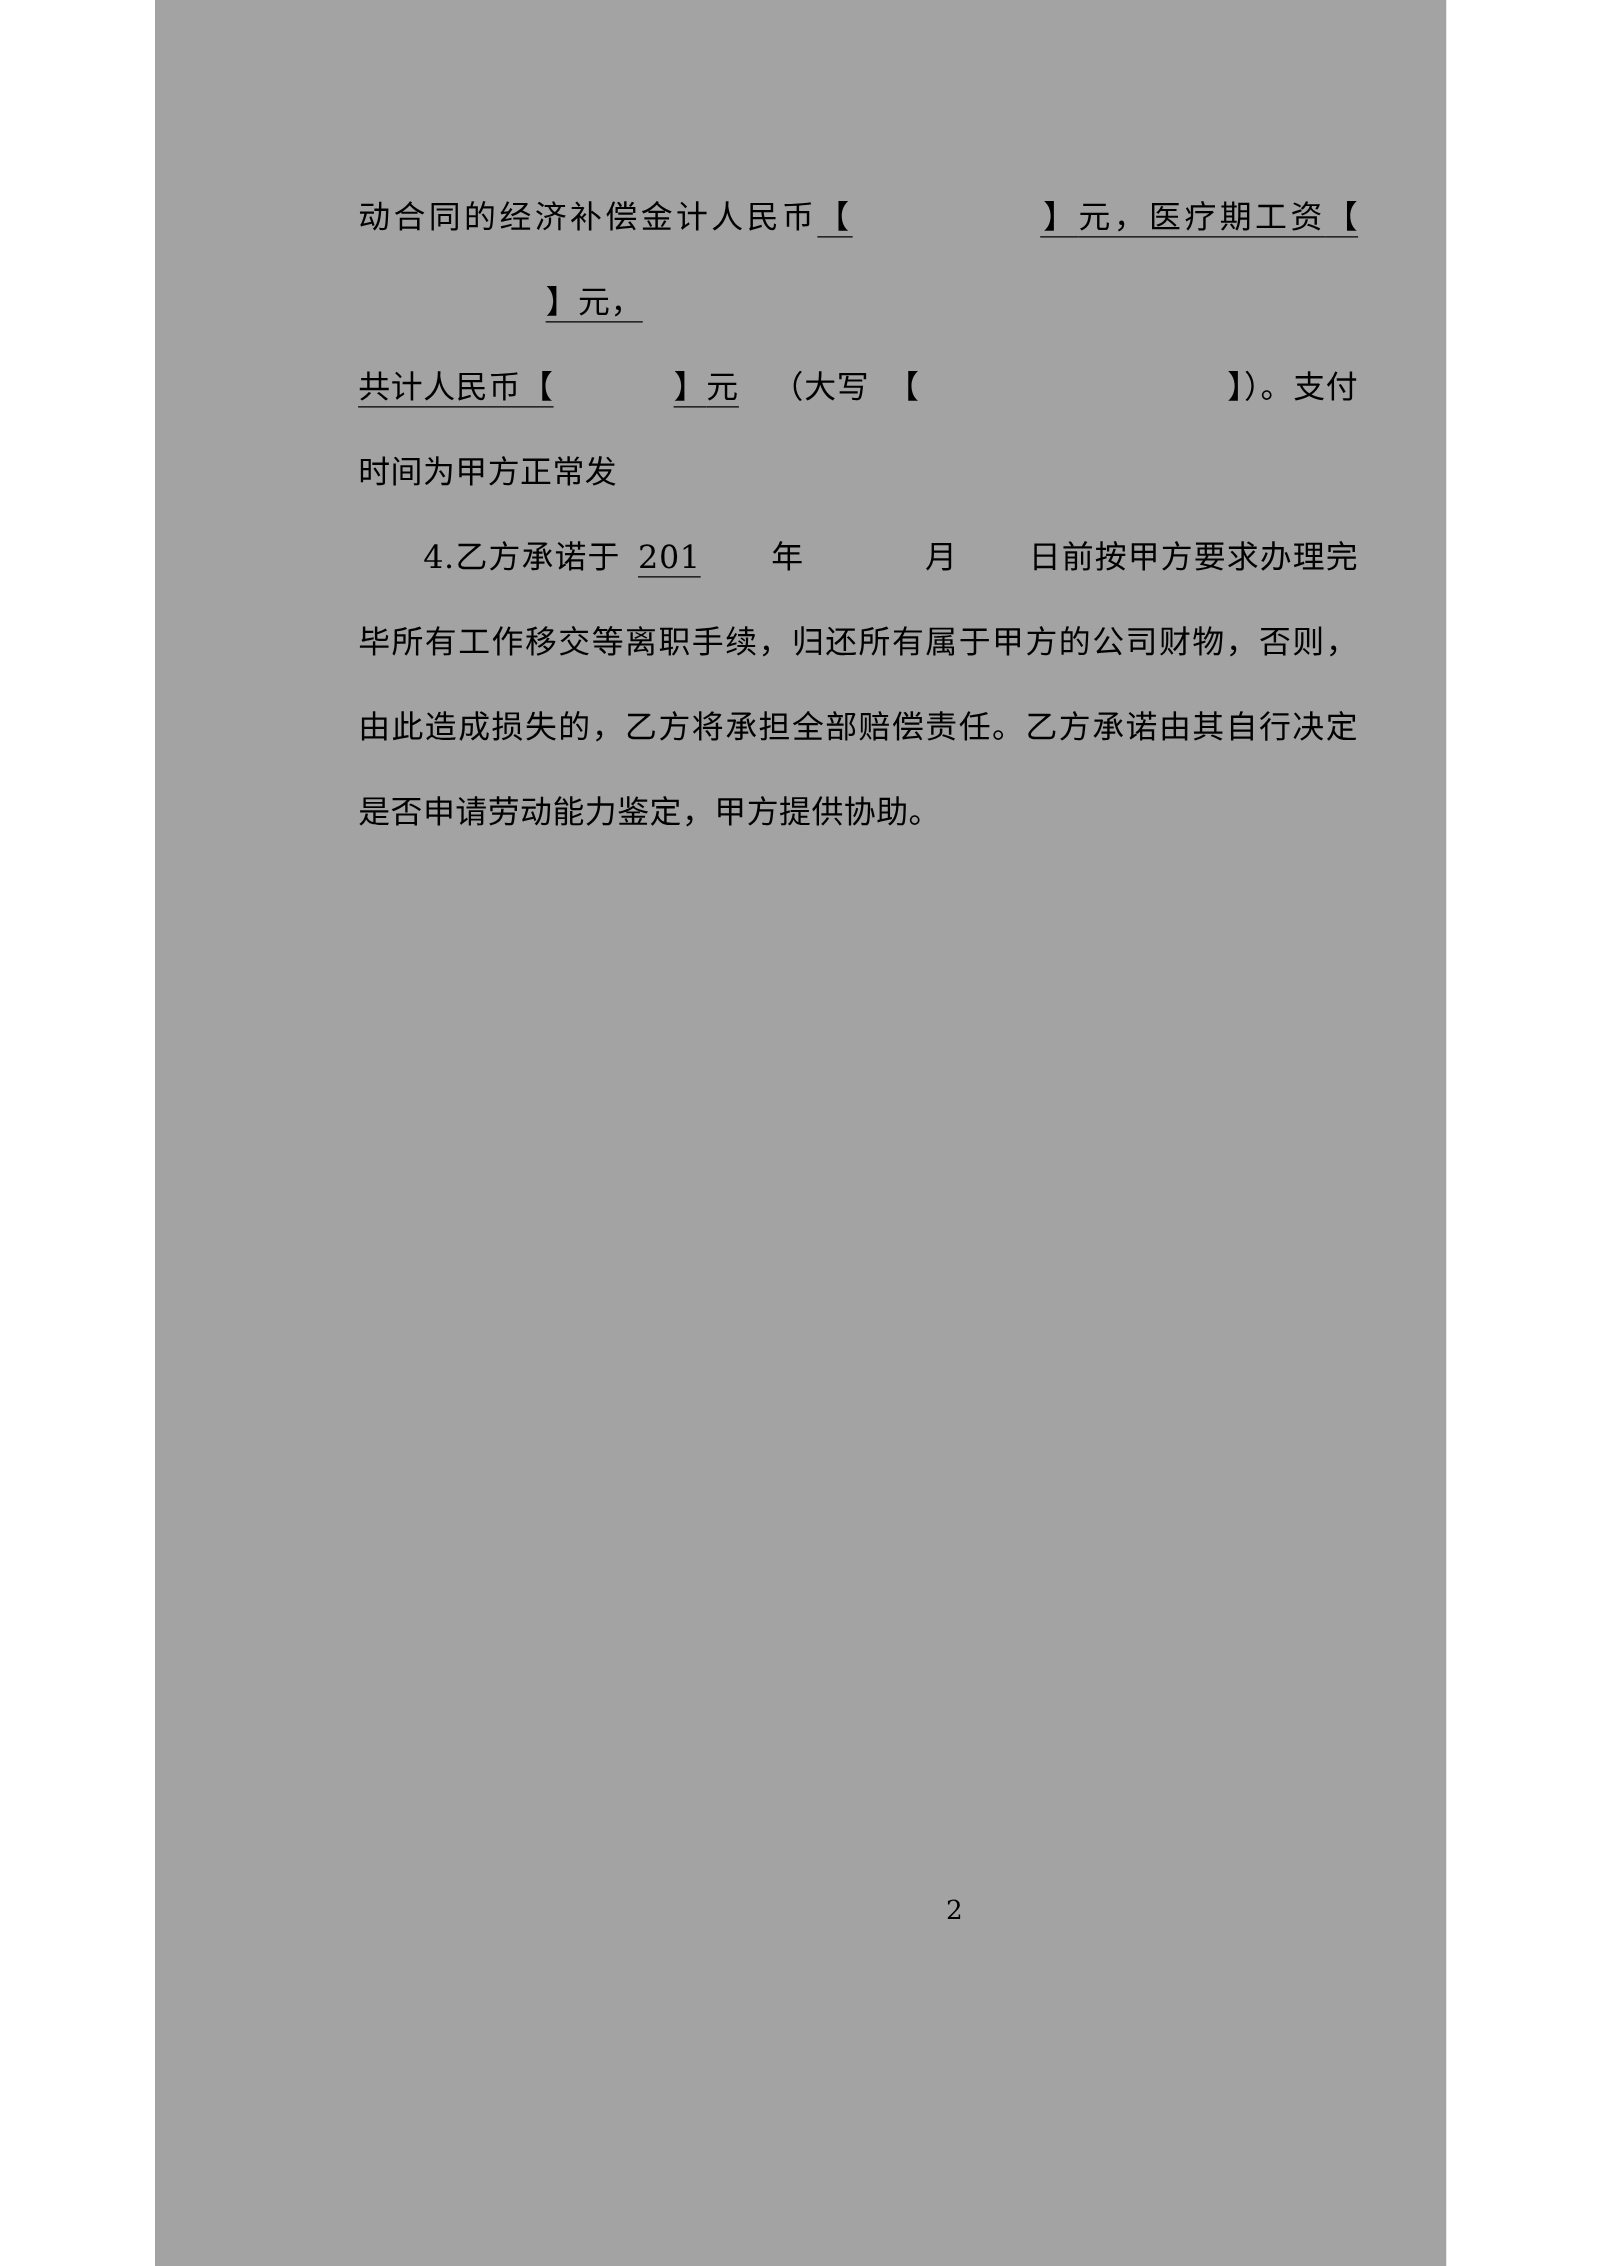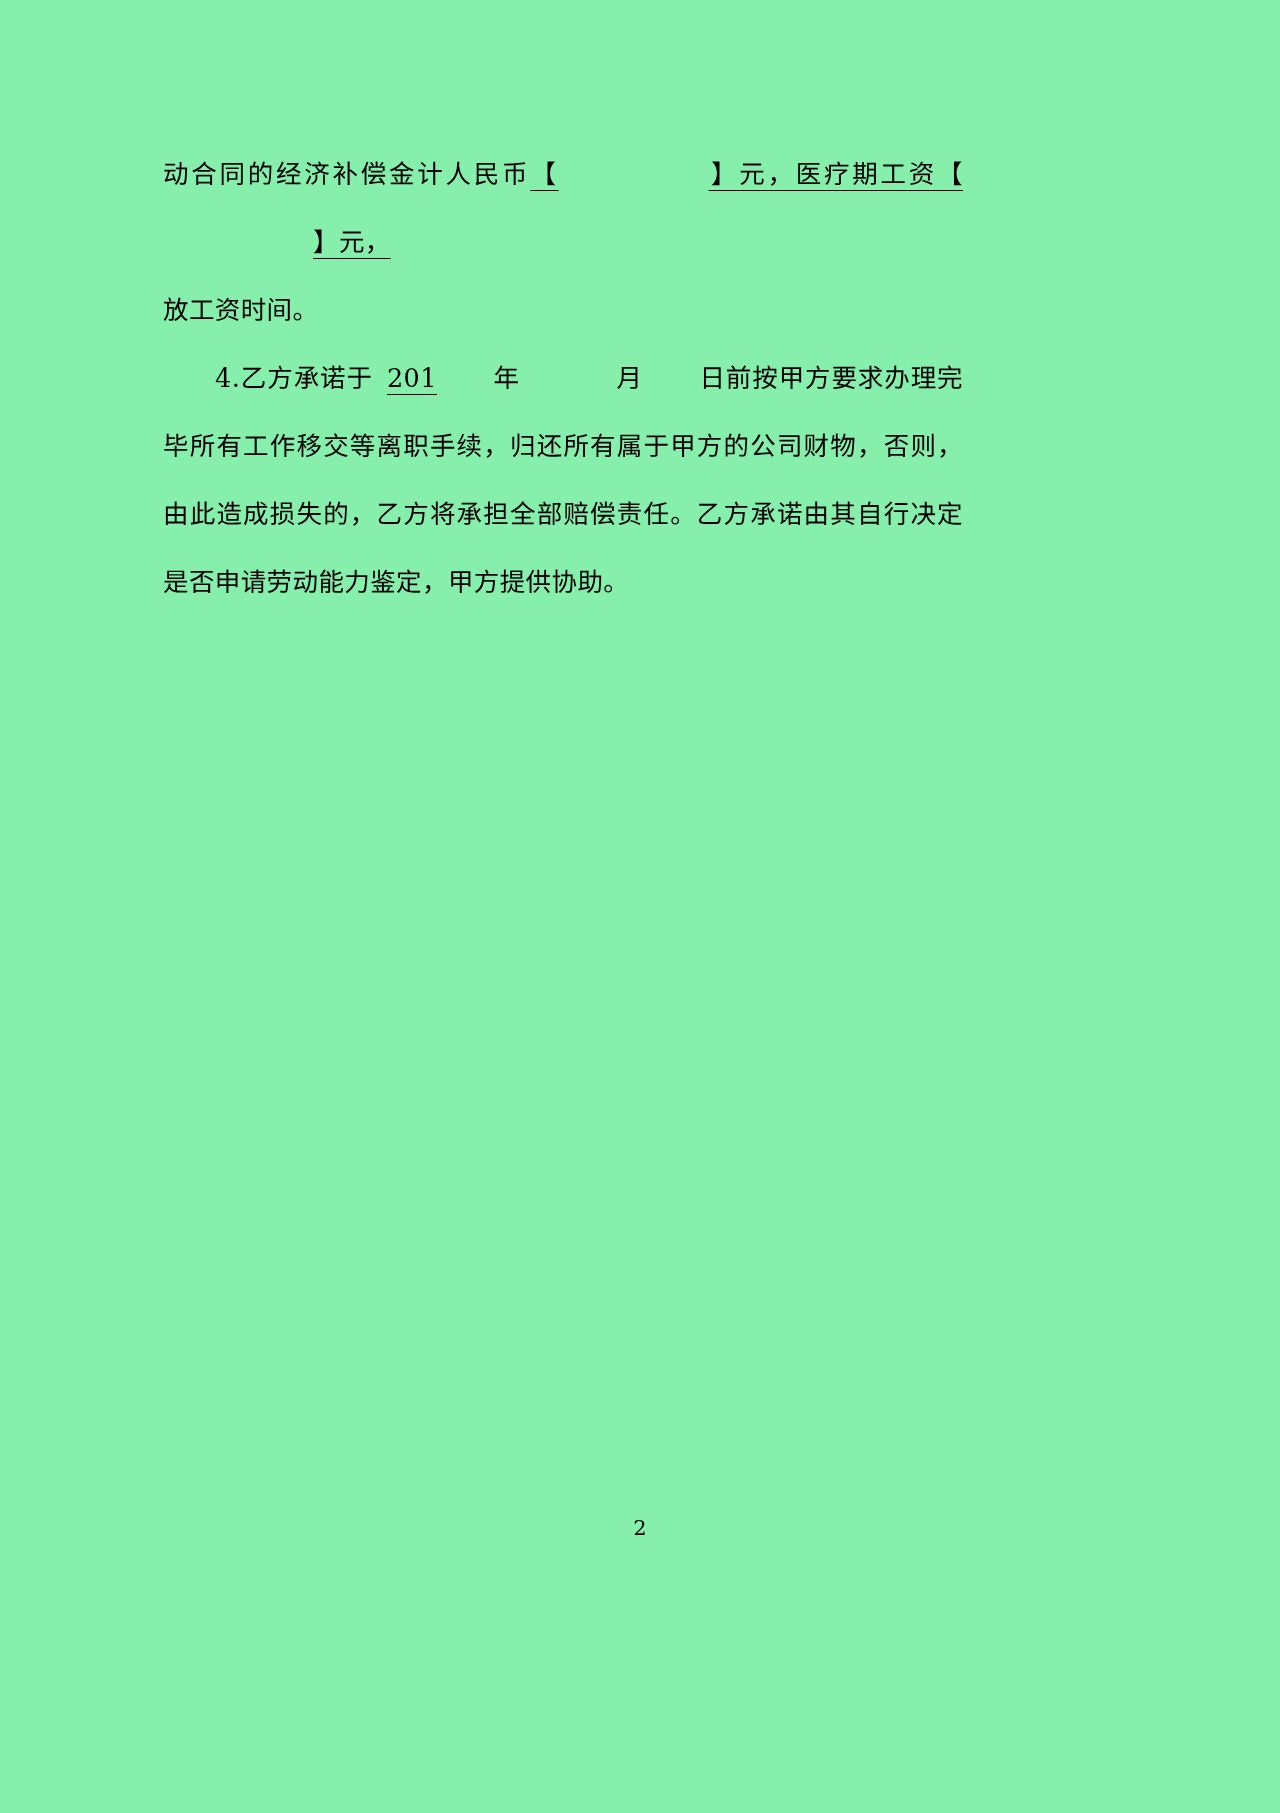--- a/index.html
+++ b/index.html
@@ -7,24 +7,24 @@
     margin: 0;
     padding: 0;
     background: #ffffff;
   }
   body {
     font-family: "DejaVu Serif", "Liberation Serif", serif;
     color: #000000;
   }
   .page {
     position: relative;
-    width: 1280px;
+    width: 1033px;
     height: 1813px;
     margin: 0 auto;
-    background: #86efac;
+    background: #a3a3a3;
     box-sizing: border-box;
     overflow: hidden;
   }
   .body-area {
     position: absolute;
     left: 163px;
     top: 140px;
     width: 800px;
   }
   .para {
@@ -75,22 +75,22 @@
 </style>
 </head>
 <body>
 
 <div class="page">
 
   <div class="body-area">
 
     <p class="para"><span>动合同的经济补偿金计人民币</span><span class="u"><span>【</span><span class="blank-xl"></span><span>】</span><span>元，医疗期工资</span><span>【</span><span class="blank-xl"></span><span>】</span><span>元，</span></span></p>
 
+    <p class="para"><span class="u"><span>共计人民币</span><span>【</span><span class="blank-lg"></span><span>】</span><span>元</span><span class="gap-md"></span></span><span>（大写</span><span class="gap-sm"></span><span>【</span><span class="blank-xl"></span><span class="blank-lg"></span><span>】</span><span>）。支付时间为甲方正常发</span></p>
 
-    <p class="para">放工资时间。</p>
 
     <p class="para indent"><span class="latin">4.</span><span>乙方承诺于</span><span class="u"><span class="gap-sm"></span><span class="latin">201</span><span class="blank-md"></span></span><span>年</span><span class="u"><span class="blank-lg"></span></span><span>月</span><span class="u"><span class="blank-md"></span></span><span>日前按甲方要求办理完毕所有工作移</span><span>交等离职手续，归还所有属于甲方的公司财物，否则，由此造成损失的，乙方将承担全部赔偿责任。乙方承诺由其自行决定是否申请劳动能力鉴定，甲方提供协助。</span></p>
 
 
 
 
   </div>
 
   <div class="footer">2</div>
 

